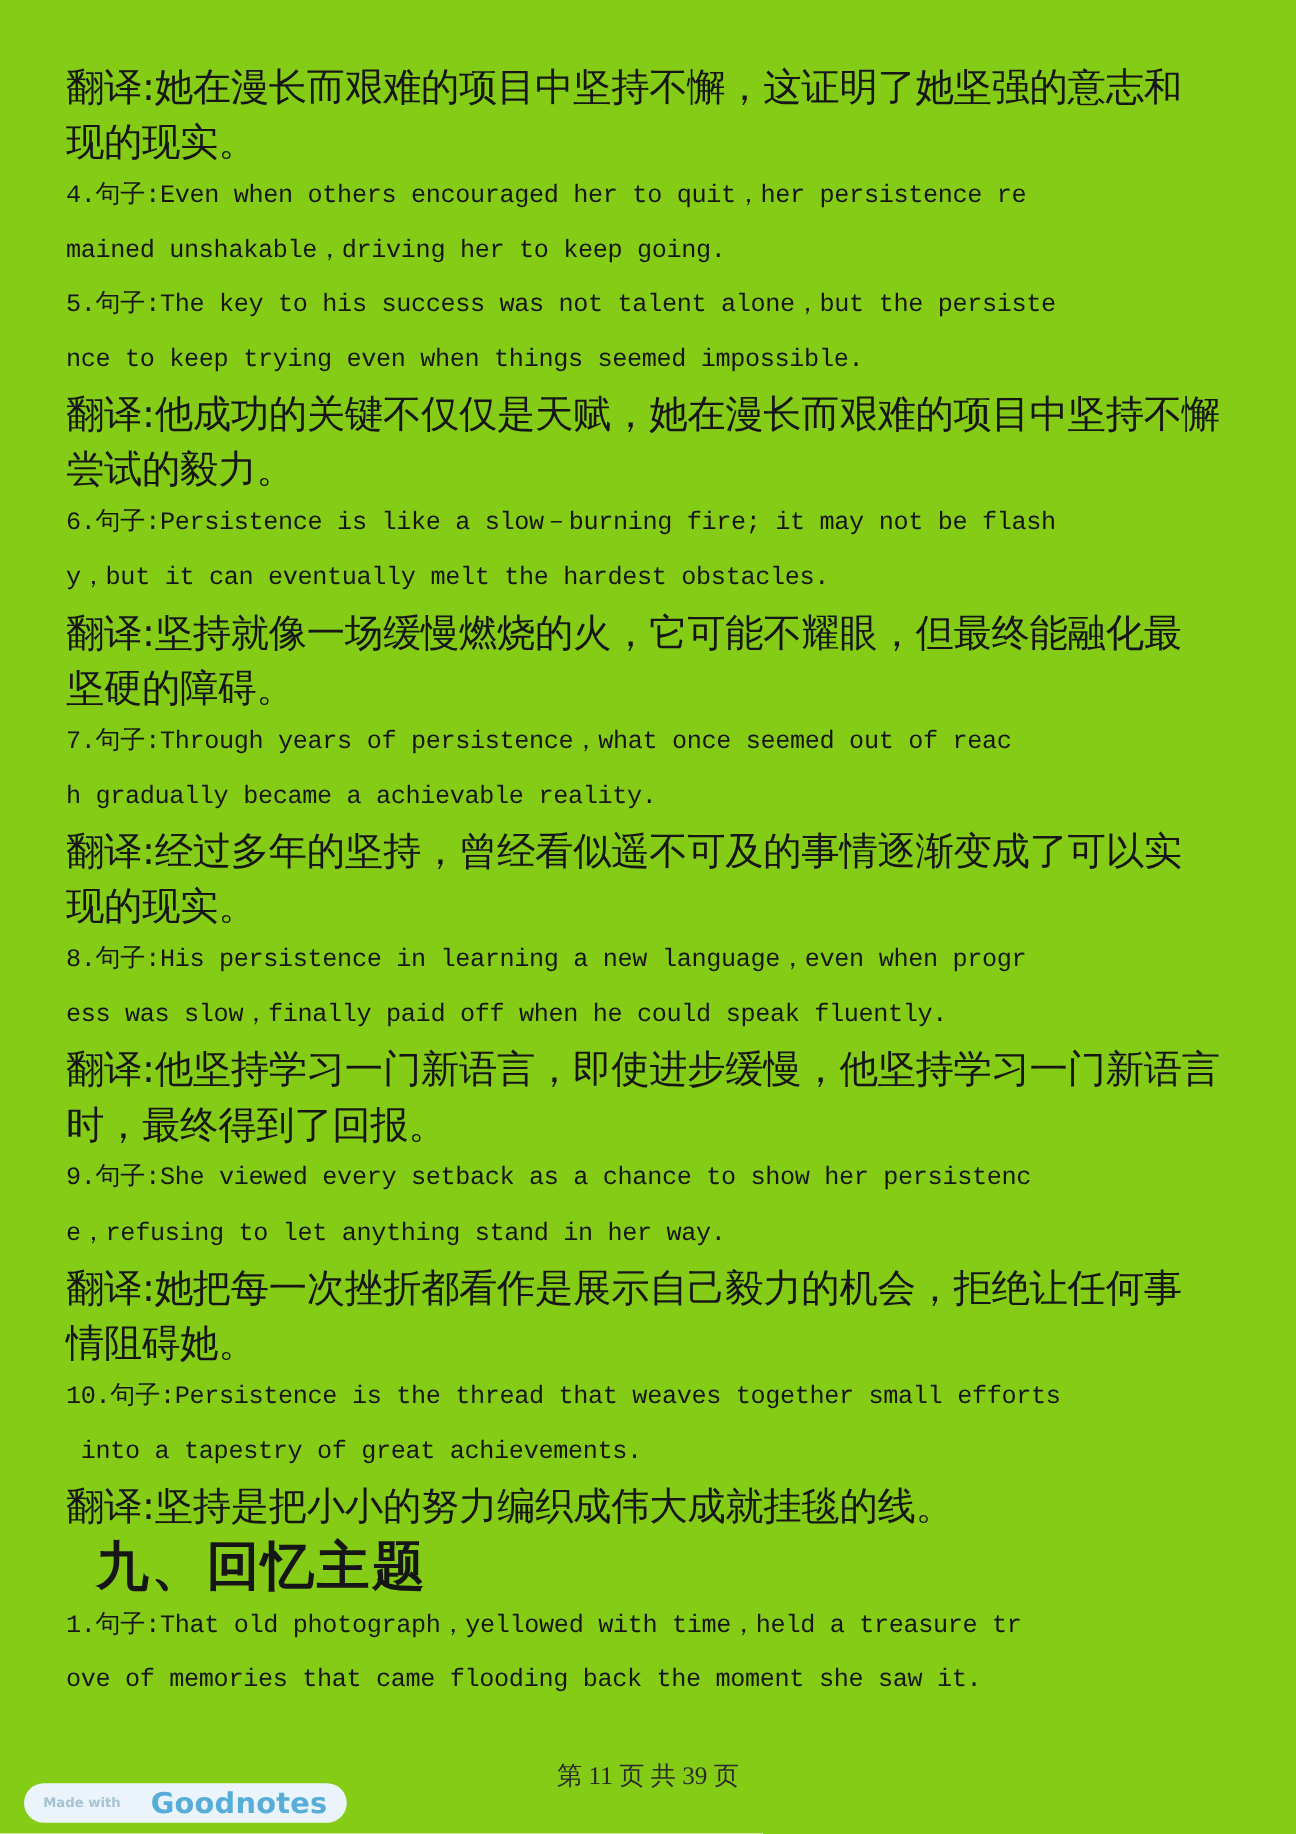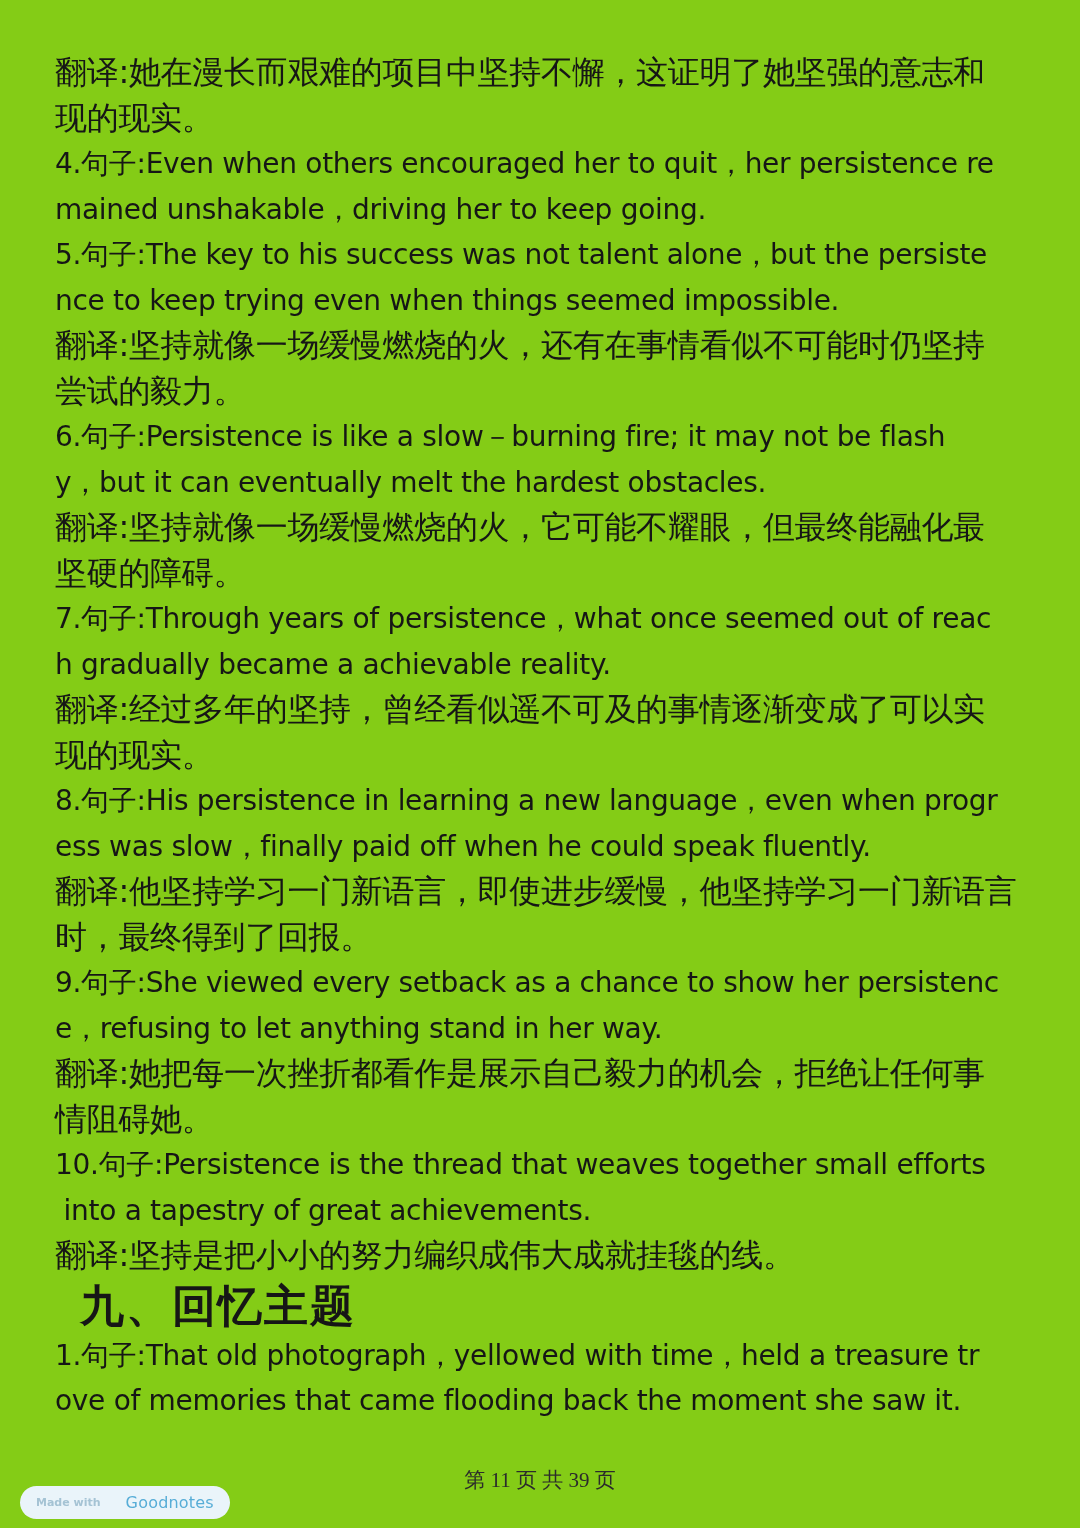--- a/index.html
+++ b/index.html
@@ -24,22 +24,23 @@
   .line {
     white-space: pre;
     color: #161616;
     letter-spacing: -0.3px;
   }
   .line.cjk {
     font-size: 32px;
     line-height: 45.5px;
   }
   .line.mixed, .line.latin {
-    font-size: 28px;
+    font-size: 21px;
     line-height: 45.5px;
+    font-family: Liberation Mono, monospace;
   }
   .line.heading {
     font-size: 44px;
     line-height: 54px;
     font-weight: bold;
     letter-spacing: 2px;
     margin-left: 25px;
   }
   .footer {
     position: absolute;
@@ -63,41 +64,41 @@
     align-items: center;
     gap: 25px;
     box-sizing: border-box;
   }
   .badge .made-with {
     font-size: 11px;
     font-weight: 600;
     color: #a5c3d4;
   }
   .badge .brand {
-    font-size: 16px;
-    font-weight: 400;
+    font-size: 24px;
+    font-weight: 700;
     color: #57add7;
     letter-spacing: 0.2px;
   }
 </style>
 </head>
 <body>
 
 <div class="page">
 
   <main class="content">
 
     <div id="lines">
         <div class="line cjk">翻译:她在漫长而艰难的项目中坚持不懈，这证明了她坚强的意志和</div>
         <div class="line cjk">现的现实。</div>
         <div class="line mixed">4.句子:Even when others encouraged her to quit，her persistence re</div>
         <div class="line latin">mained unshakable，driving her to keep going.</div>
         <div class="line mixed">5.句子:The key to his success was not talent alone，but the persiste</div>
         <div class="line latin">nce to keep trying even when things seemed impossible.</div>
-        <div class="line cjk">翻译:坚持就像一场缓慢燃烧的火，还有在事情看似不可能时仍坚持</div>
+        <div class="line cjk">翻译:他成功的关键不仅仅是天赋，她在漫长而艰难的项目中坚持不懈</div>
         <div class="line cjk">尝试的毅力。</div>
         <div class="line mixed">6.句子:Persistence is like a slow－burning fire; it may not be flash</div>
         <div class="line latin">y，but it can eventually melt the hardest obstacles.</div>
         <div class="line cjk">翻译:坚持就像一场缓慢燃烧的火，它可能不耀眼，但最终能融化最</div>
         <div class="line cjk">坚硬的障碍。</div>
         <div class="line mixed">7.句子:Through years of persistence，what once seemed out of reac</div>
         <div class="line latin">h gradually became a achievable reality.</div>
         <div class="line cjk">翻译:经过多年的坚持，曾经看似遥不可及的事情逐渐变成了可以实</div>
         <div class="line cjk">现的现实。</div>
         <div class="line mixed">8.句子:His persistence in learning a new language，even when progr</div>

